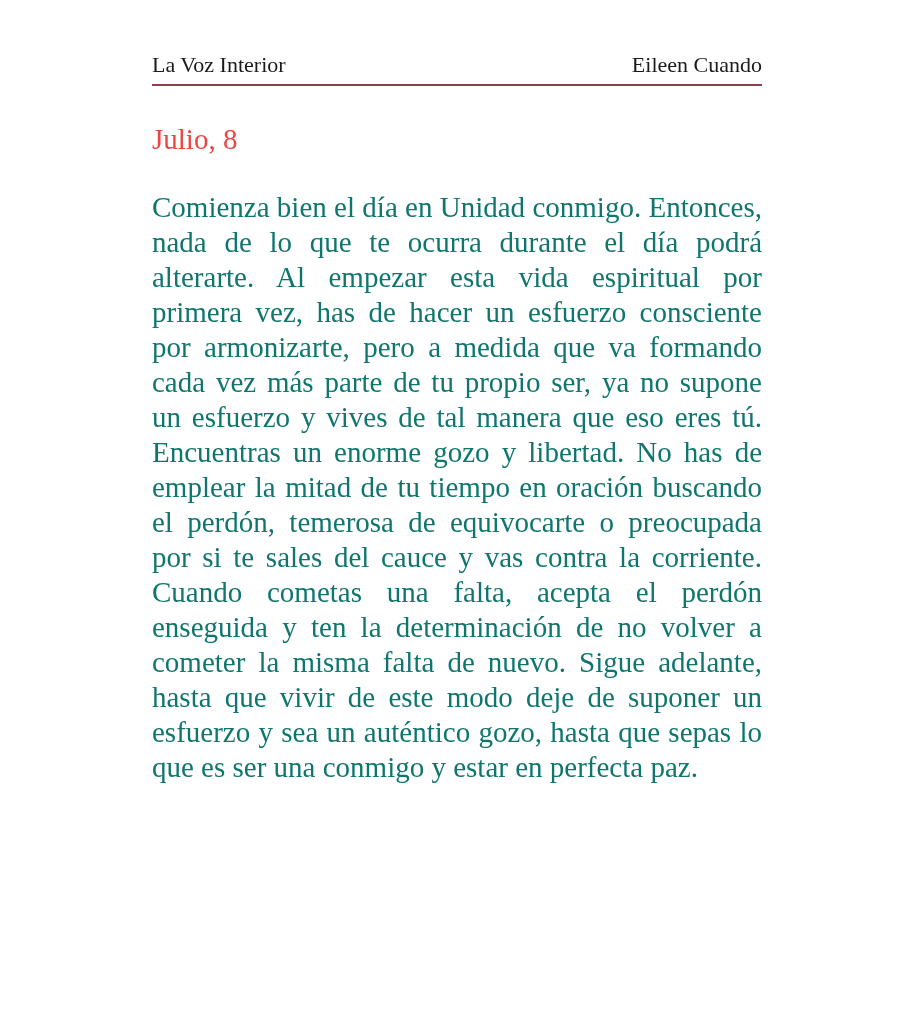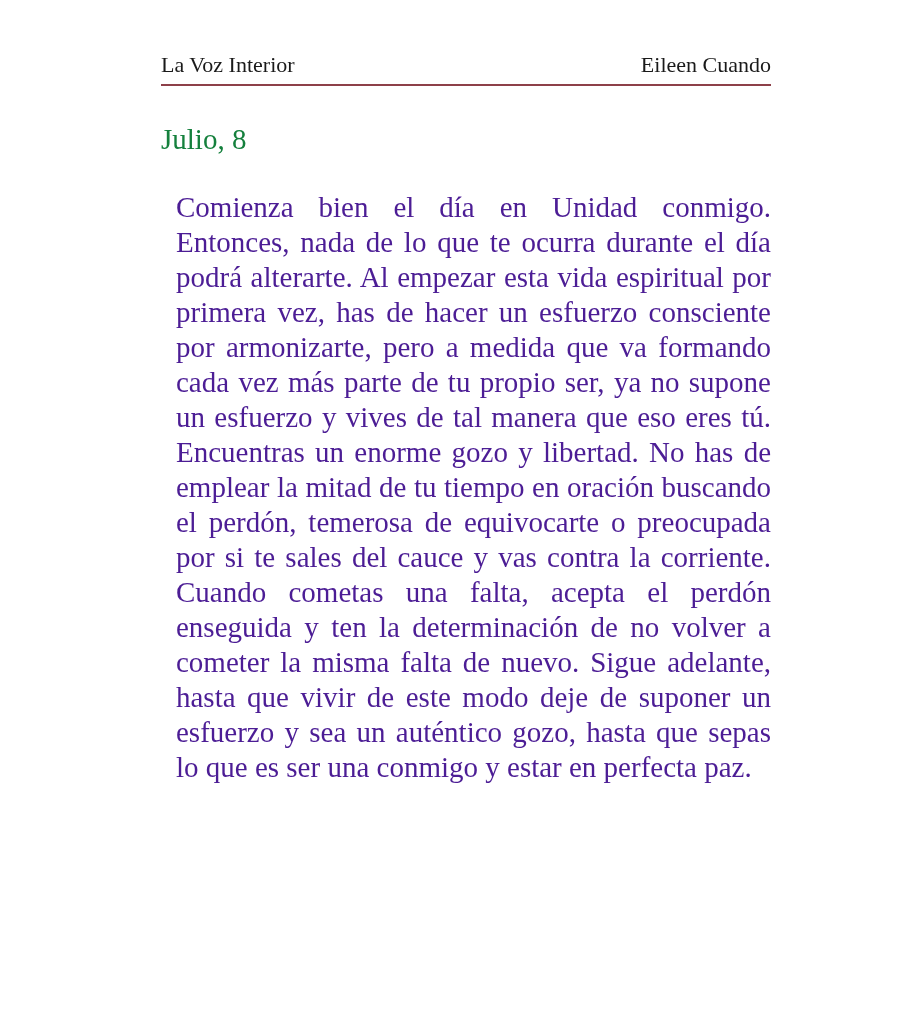--- a/index.html
+++ b/index.html
@@ -13,21 +13,21 @@
     width: 899px;
     height: 1023px;
     background: #ffffff;
     overflow: hidden;
     font-family: "Liberation Serif", "DejaVu Serif", serif;
     color: #151515;
     box-sizing: border-box;
   }
   .content {
     position: absolute;
-    left: 161px;
+    left: 152px;
     top: 0;
     width: 610px;
   }
   .running-header {
     display: flex;
     justify-content: space-between;
     align-items: baseline;
     margin-top: 52px;
     font-size: 22px;
     line-height: 26px;
@@ -38,28 +38,28 @@
     height: 0;
     border: none;
     border-top: 2px solid #8d4049;
     width: 100%;
   }
   .section-title {
     margin: 36px 0 0 0;
     font-size: 29px;
     font-weight: normal;
     line-height: 35px;
-    color: #15803d;
+    color: #ef4444;
   }
   .body-text {
-    margin: 33px 0 0 15px;
+    margin: 33px 0 0 0;
     font-size: 29px;
     line-height: 35px;
     text-align: justify;
-    color: #4c1d95;
+    color: #0f766e;
     hyphens: none;
   }
 </style>
 </head>
 <body>
 
 <div class="page">
   <div class="content">
 
     <div class="running-header">

